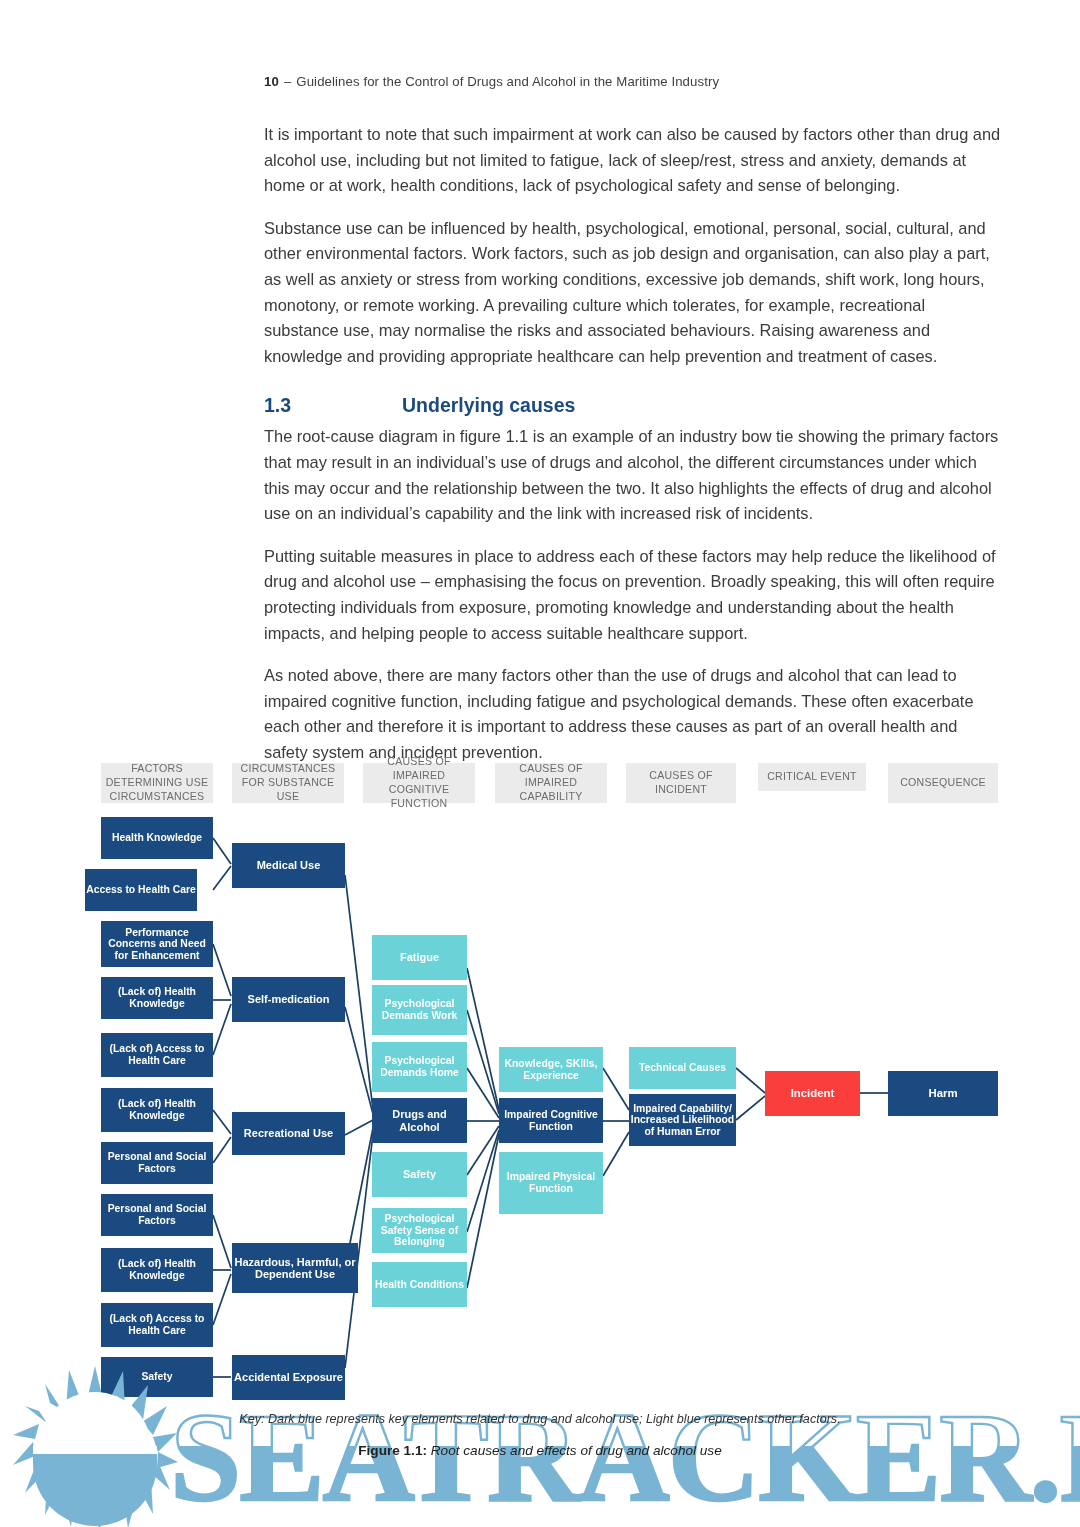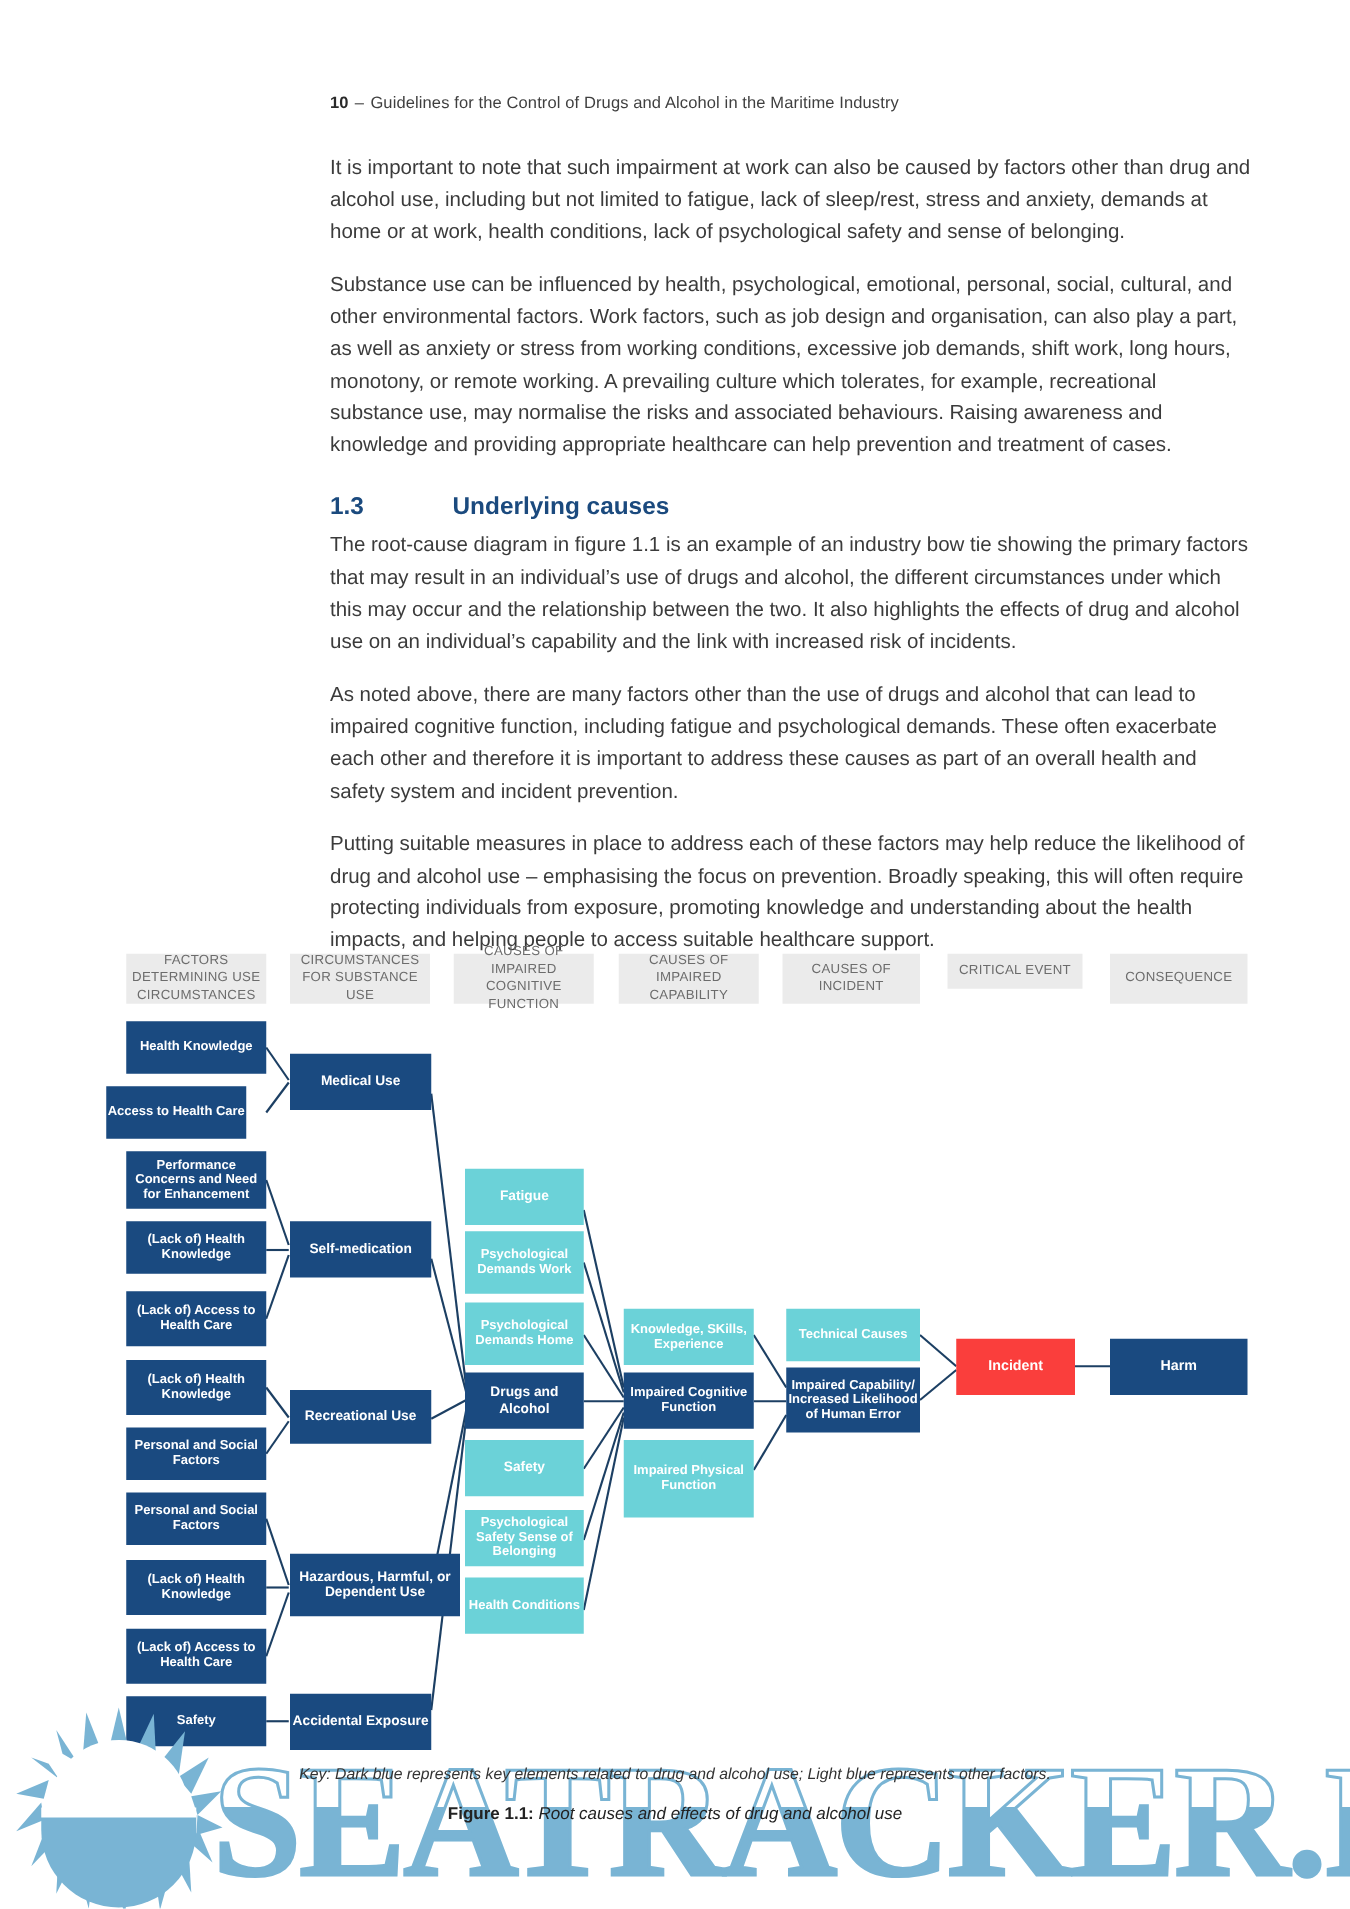--- a/index.html
+++ b/index.html
@@ -50,20 +50,21 @@
     color: #3b3b3b;
     text-align: left;
   }
   .sec-head {
     display: flex;
     align-items: baseline;
     margin: 25px 0 7px 0;
     color: #1b4a7e;
     font-weight: bold;
     font-size: 19.5px;
+    gap: 40px;
   }
   .sec-num { width: 98px; flex: none; }
 
   
   .diagram {
     position: absolute;
     left: 0;
     top: 0;
     width: 1080px;
     height: 1527px;
@@ -147,22 +148,22 @@
   </div>
 
   <div class="prose">
     <p>It is important to note that such impairment at work can also be caused by factors other than drug and alcohol use, including but not limited to fatigue, lack of sleep/rest, stress and anxiety, demands at home or at work, health conditions, lack of psychological safety and sense of belonging.</p>
     <p>Substance use can be influenced by health, psychological, emotional, personal, social, cultural, and other environmental factors. Work factors, such as job design and organisation, can also play a part, as well as anxiety or stress from working conditions, excessive job demands, shift work, long hours, monotony, or remote working. A prevailing culture which tolerates, for example, recreational substance use, may normalise the risks and associated behaviours. Raising awareness and knowledge and providing appropriate healthcare can help prevention and treatment of cases.</p>
     <div class="sec-head">
       <span class="sec-num">1.3</span>
       <span>Underlying causes</span>
     </div>
     <p>The root-cause diagram in figure 1.1 is an example of an industry bow tie showing the primary factors that may result in an individual’s use of drugs and alcohol, the different circumstances under which this may occur and the relationship between the two. It also highlights the effects of drug and alcohol use on an individual’s capability and the link with increased risk of incidents.</p>
+    <p>Putting suitable measures in place to address each of these factors may help reduce the likelihood of drug and alcohol use – emphasising the focus on prevention. Broadly speaking, this will often require protecting individuals from exposure, promoting knowledge and understanding about the health impacts, and helping people to access suitable healthcare support.</p>
     <p>As noted above, there are many factors other than the use of drugs and alcohol that can lead to impaired cognitive function, including fatigue and psychological demands. These often exacerbate each other and therefore it is important to address these causes as part of an overall health and safety system and incident prevention.</p>
-    <p>Putting suitable measures in place to address each of these factors may help reduce the likelihood of drug and alcohol use – emphasising the focus on prevention. Broadly speaking, this will often require protecting individuals from exposure, promoting knowledge and understanding about the health impacts, and helping people to access suitable healthcare support.</p>
   </div>
 
   <div class="diagram">
 
     <svg class="links" viewBox="0 0 1080 1527">
       <g stroke="#1c3f63" stroke-width="1.7" fill="none">
 
         <path d="M213,838 L231,864"></path>
         <path d="M213,890 L231,866"></path>
 
@@ -220,21 +221,21 @@
     <div class="dg-box navy f105" style="left:101px; top:1088px; width:112px; height:44px;">(Lack of) Health Knowledge</div>
     <div class="dg-box navy f105" style="left:101px; top:1142px; width:112px; height:42px;">Personal and Social Factors</div>
     <div class="dg-box navy f105" style="left:101px; top:1194px; width:112px; height:42px;">Personal and Social Factors</div>
     <div class="dg-box navy f105" style="left:101px; top:1248px; width:112px; height:44px;">(Lack of) Health Knowledge</div>
     <div class="dg-box navy f105" style="left:101px; top:1303px; width:112px; height:44px;">(Lack of) Access to Health Care</div>
     <div class="dg-box navy f105" style="left:101px; top:1357px; width:112px; height:40px;">Safety</div>
 
     <div class="dg-box navy f11" style="left:232px; top:843px;  width:113px; height:45px;">Medical Use</div>
     <div class="dg-box navy f11" style="left:232px; top:977px;  width:113px; height:45px;">Self-medication</div>
     <div class="dg-box navy f11" style="left:232px; top:1112px; width:113px; height:43px;">Recreational Use</div>
-    <div class="dg-box navy f11" style="left:232px; top:1243px; width:136px; height:50px;">Hazardous, Harmful, or Dependent Use</div>
+    <div class="dg-box navy f11" style="left:232px; top:1243px; width:126px; height:50px;">Hazardous, Harmful, or Dependent Use</div>
     <div class="dg-box navy f11" style="left:232px; top:1355px; width:113px; height:45px;">Accidental Exposure</div>
 
     <div class="dg-box cyan f11" style="left:372px; top:935px;  width:95px;  height:45px;">Fatigue</div>
     <div class="dg-box cyan f105" style="left:372px; top:985px;  width:95px;  height:50px;">Psychological Demands Work</div>
     <div class="dg-box cyan f105" style="left:372px; top:1042px; width:95px;  height:50px;">Psychological Demands Home</div>
     <div class="dg-box navy f11" style="left:372px; top:1098px; width:95px;  height:45px;">Drugs and Alcohol</div>
     <div class="dg-box cyan f11" style="left:372px; top:1152px; width:95px;  height:45px;">Safety</div>
     <div class="dg-box cyan f105" style="left:372px; top:1208px; width:95px;  height:45px;">Psychological Safety Sense of Belonging</div>
     <div class="dg-box cyan f105" style="left:372px; top:1262px; width:95px;  height:45px;">Health Conditions</div>
 

